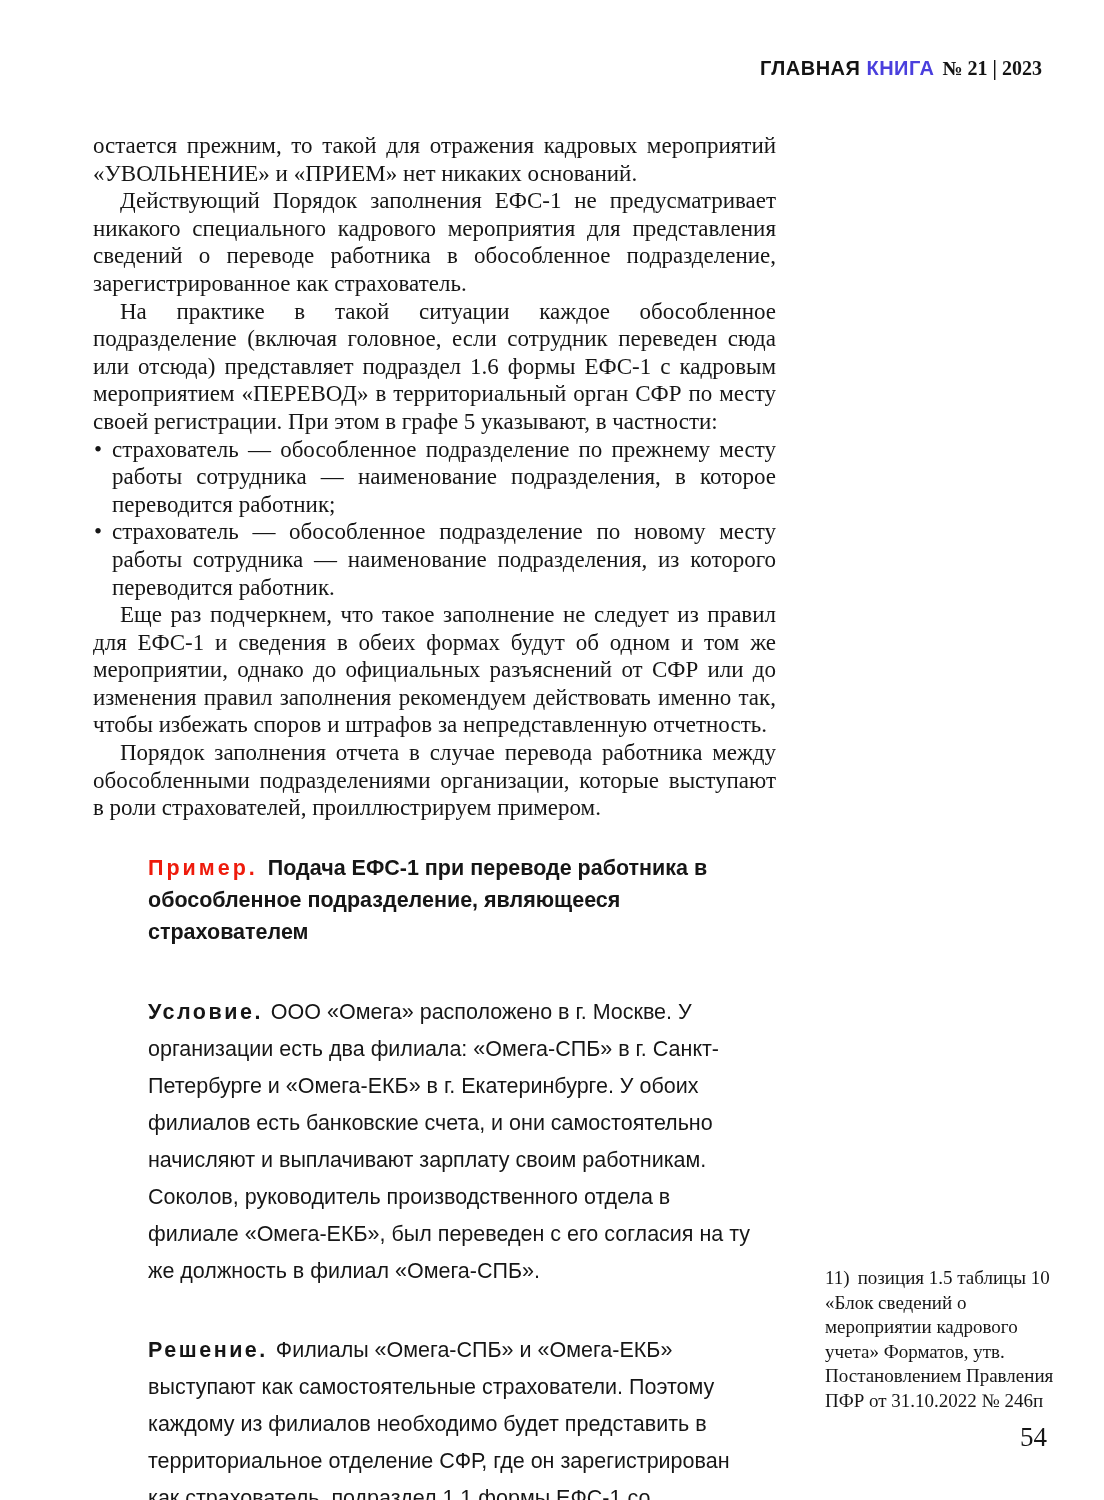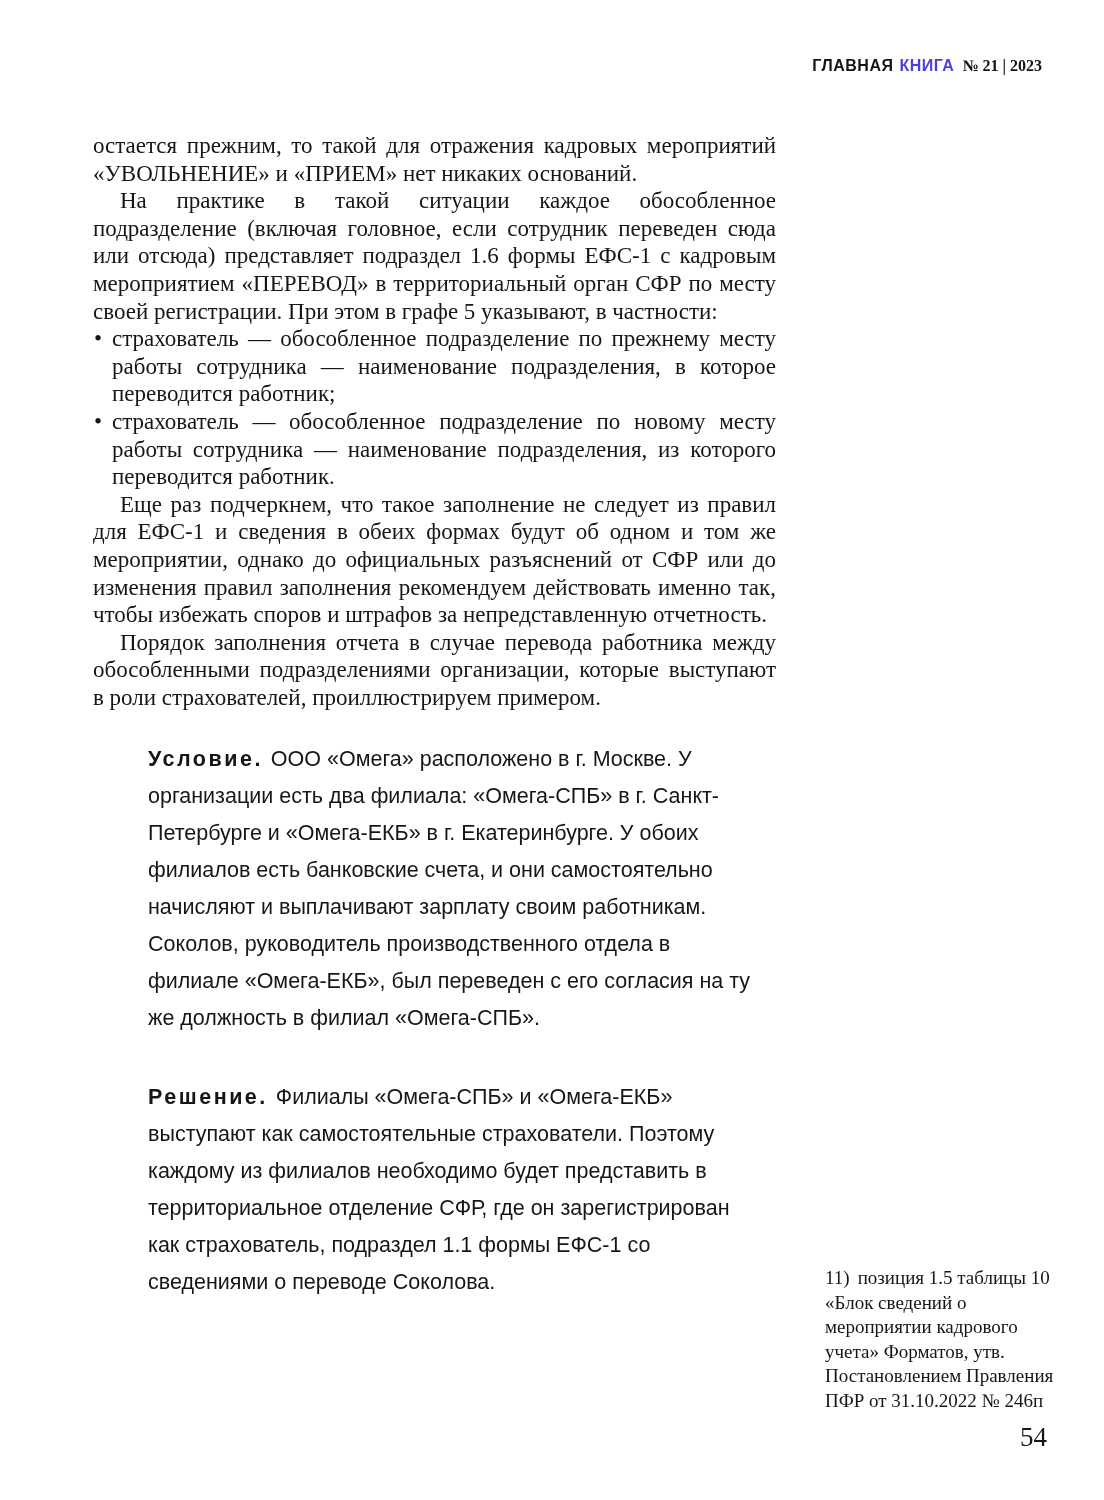--- a/index.html
+++ b/index.html
@@ -12,21 +12,21 @@
     overflow: hidden;
     color: #161616;
     font-family: "Liberation Serif", serif;
   }
 
   
   .masthead {
     position: absolute;
     top: 57px;
     right: 62px;
-    font-size: 16px;
+    font-size: 20px;
     font-weight: bold;
     white-space: nowrap;
     margin-left: 7px;
   }
   .masthead .brand {
     font-family: "Liberation Sans", sans-serif;
     font-weight: 900;
     letter-spacing: 0.5px;
   }
   .masthead .brand-black { color: #141414; margin-right: 6px; }
@@ -91,35 +91,39 @@
 <body>
 
 <div class="page">
 
   <div class="masthead">
     <span class="brand brand-black">ГЛАВНАЯ</span><span class="brand brand-accent" style="color: rgb(74, 63, 221);">КНИГА</span><span class="issue">№ 21 | 2023</span>
   </div>
 
   <div class="main">
     <p class="no-indent">остается прежним, то такой для отражения кадровых мероприятий «УВОЛЬНЕНИЕ» и «ПРИЕМ» нет никаких оснований.</p>
+    <p>Действующий Порядок заполнения ЕФС-1 не предусматривает никакого специального кадрового мероприятия для представления сведений о переводе работника в обособленное подразделение, зарегистрированное как страхователь.</p>
     <p>На практике в такой ситуации каждое обособленное подразделение (включая головное, если сотрудник переведен сюда или отсюда) представляет подраздел 1.6 формы ЕФС-1 с кадровым мероприятием «ПЕРЕВОД» в территориальный орган СФР по месту своей регистрации. При этом в графе 5 указывают, в частности:</p>
 
     <ul class="bullet-list">
       <li class="bullet-item">
         <span class="bullet-marker">•</span><span>страхователь — обособленное подразделение по прежнему месту работы сотрудника — наименование подразделения, в которое переводится работник;</span>
       </li>
       <li class="bullet-item">
         <span class="bullet-marker">•</span><span>страхователь — обособленное подразделение по новому месту работы сотрудника — наименование подразделения, из которого переводится работник.</span>
       </li>
     </ul>
 
     <p>Еще раз подчеркнем, что такое заполнение не следует из правил для ЕФС-1 и сведения в обеих формах будут об одном и том же мероприятии, однако до официальных разъяснений от СФР или до изменения правил заполнения рекомендуем действовать именно так, чтобы избежать споров и штрафов за непредставленную отчетность.</p>
     <p>Порядок заполнения отчета в случае перевода работника между обособленными подразделениями организации, которые выступают в роли страхователей, проиллюстрируем примером.</p>
 
     <div class="example">
+      <div class="example-heading">
+        <span class="example-label" style="color: rgb(238, 27, 12);">Пример.</span><span>Подача ЕФС-1 при переводе работника в обособленное подразделение, являющееся страхователем</span>
+      </div>
       <div class="example-section">
         <span class="section-label">Условие.</span><span>ООО «Омега» расположено в г. Москве. У организации есть два филиала: «Омега-СПБ» в г. Санкт-Петербурге и «Омега-ЕКБ» в г. Екатеринбурге. У обоих филиалов есть банковские счета, и они самостоятельно начисляют и выплачивают зарплату своим работникам. Соколов, руководитель производственного отдела в филиале «Омега-ЕКБ», был переведен с его согласия на ту же должность в филиал «Омега-СПБ».</span>
       </div>
       <div class="example-section">
         <span class="section-label">Решение.</span><span>Филиалы «Омега-СПБ» и «Омега-ЕКБ» выступают как самостоятельные страхователи. Поэтому каждому из филиалов необходимо будет представить в территориальное отделение СФР, где он зарегистрирован как страхователь, подраздел 1.1 формы ЕФС-1 со сведениями о переводе Соколова.</span>
       </div>
     </div>
   </div>
 
   <div class="footnote">

